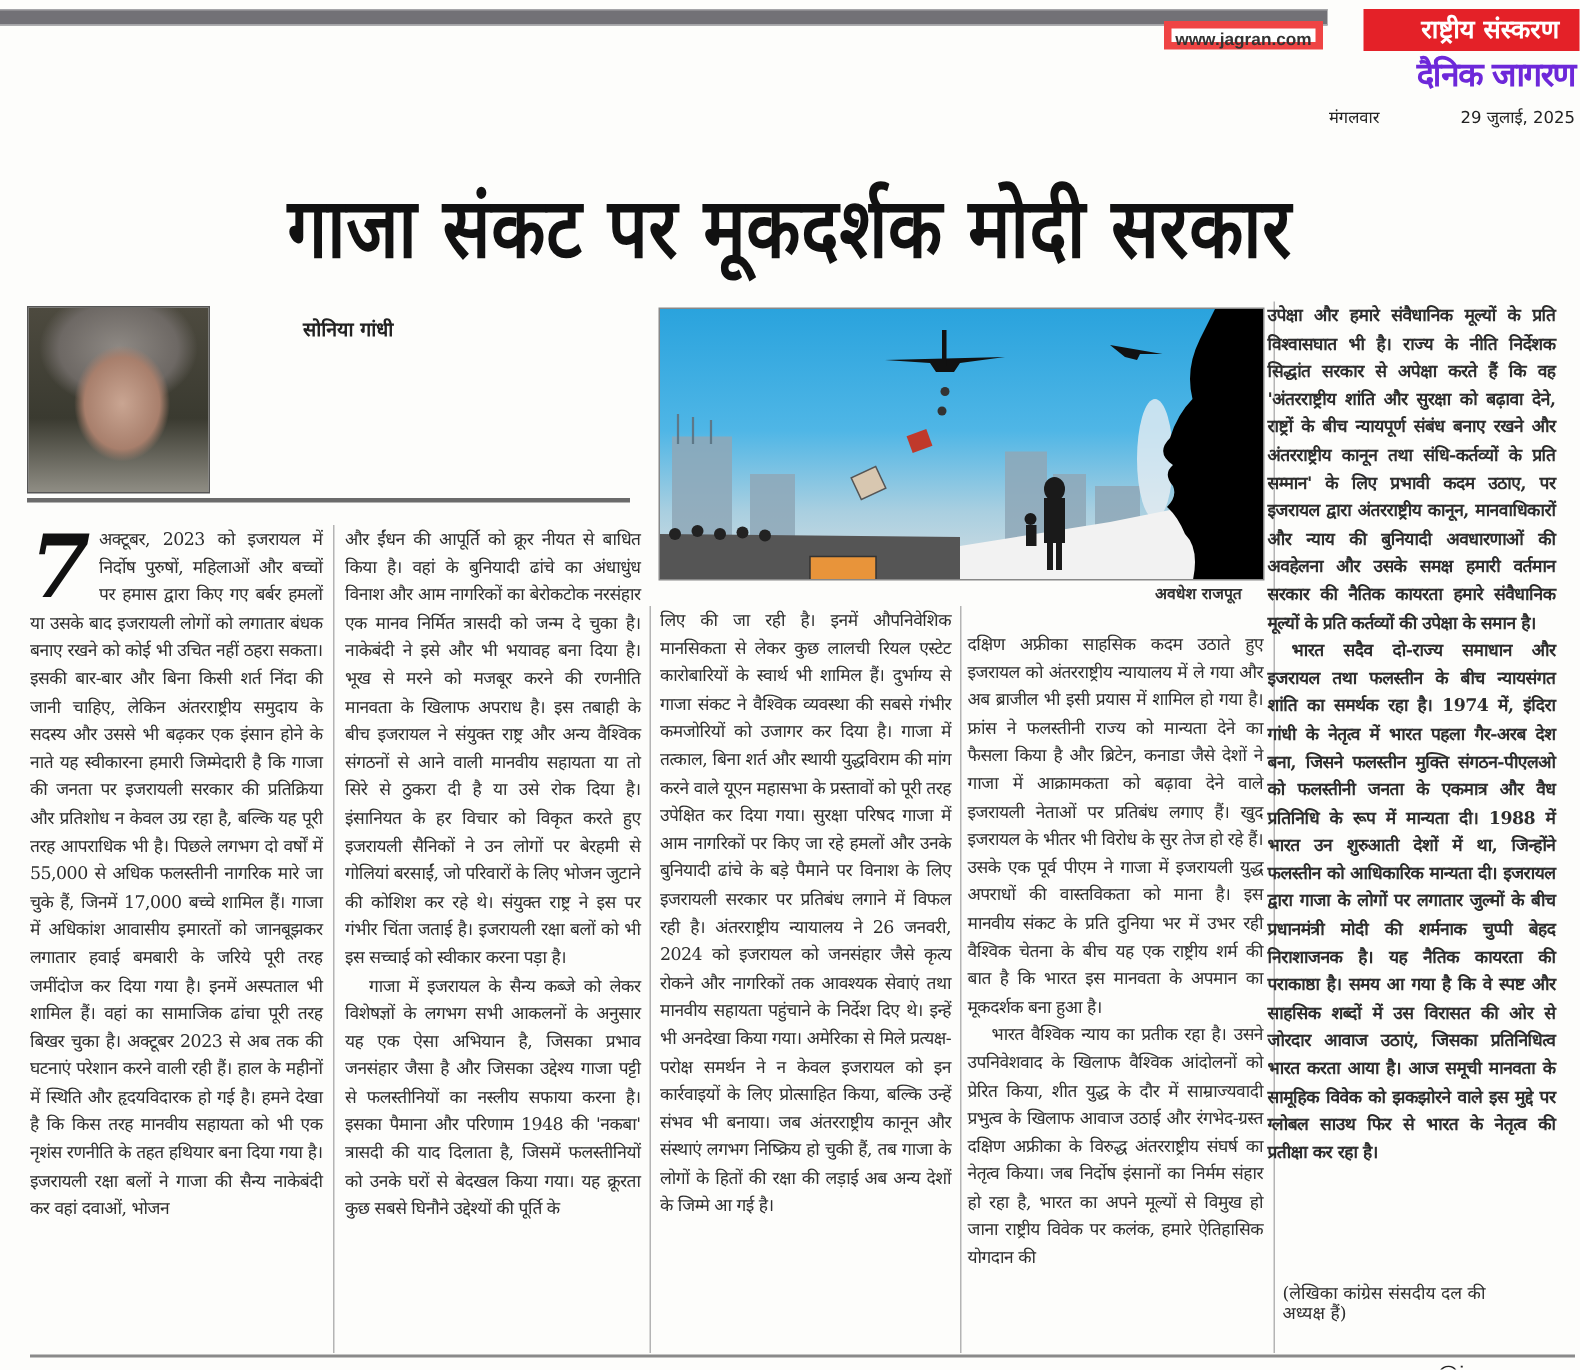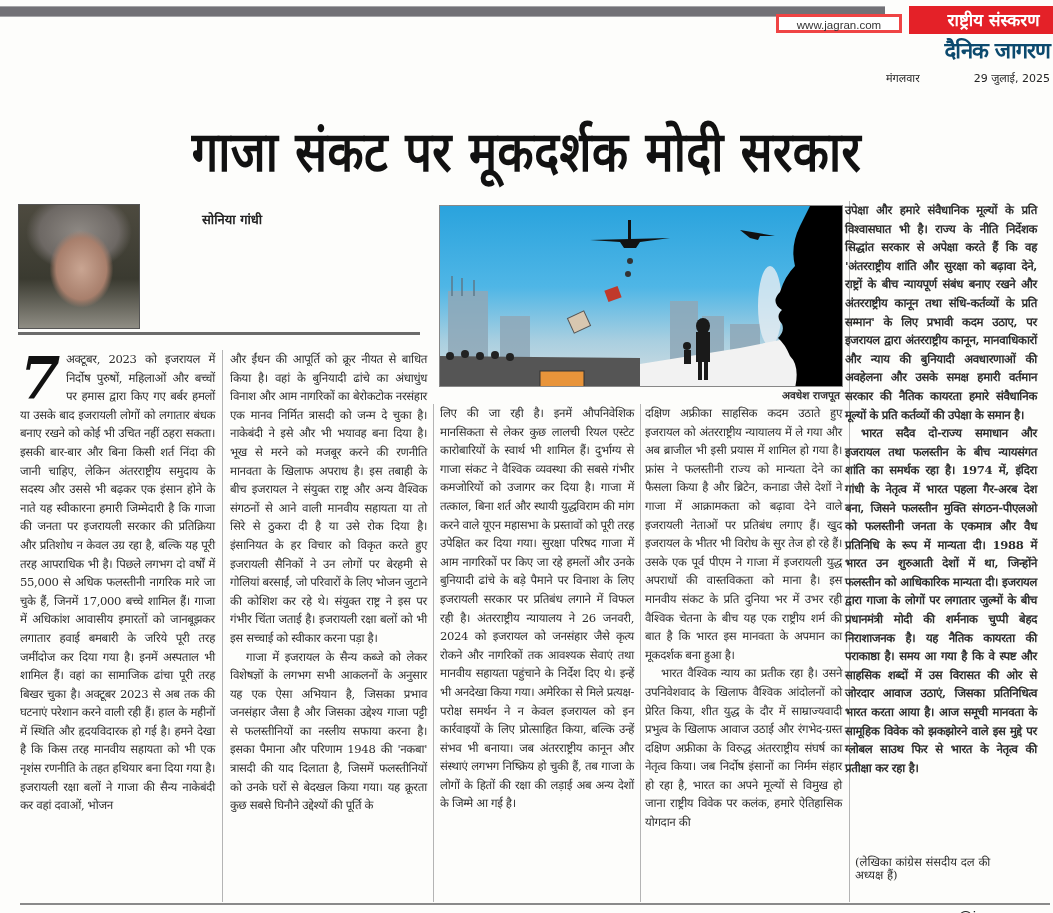--- a/index.html
+++ b/index.html
@@ -1,48 +1,48 @@
 <!DOCTYPE html>
 <html><head>
 <meta charset="utf-8">
 <style>
   * { box-sizing: border-box; margin: 0; padding: 0; }
   html, body { width: 1053px; height: 913px; background: #fdfdfb; overflow: hidden; }
   body { position: relative; font-family: "DejaVu Sans", sans-serif; color: #2a2a2a; }
 
   .topbar { position: absolute; left: 0; top: 6px; width: 885px; height: 11px; background: #727176; border-top: 1px solid #a5a5a8; border-bottom: 1px solid #a5a5a8; }
-  .url-box { position: absolute; left: 776px; top: 14px; width: 126px; height: 19px; border: 3px solid #ef4444; background: #fff; font-family: "Liberation Sans", sans-serif; font-size: 11.5px; font-weight: normal; color: #333; text-align: center; line-height: 17px; }
+  .url-box { position: absolute; left: 776px; top: 14px; width: 106px; height: 19px; border: 5px solid #ef4444; background: #fff; font-family: "Liberation Sans", sans-serif; font-size: 11.5px; font-weight: bold; color: #333; text-align: center; line-height: 17px; }
   .edition { position: absolute; left: 884px; top: 6px; width: 169px; height: 28px; background: #e42128; color: #fff; font-size: 17px; font-weight: bold; text-align: center; line-height: 28px; margin-left: 25px; }
-  .masthead { position: absolute; left: 880px; top: 36px; width: 170px; height: 28px; font-family: "DejaVu Serif", serif; font-size: 22px; font-weight: bold; color: #0c4a6e; text-align: right; letter-spacing: -1px; line-height: 28px; }
+  .masthead { position: absolute; left: 880px; top: 36px; width: 170px; height: 28px; font-family: "DejaVu Serif", serif; font-size: 22px; font-weight: bold; color: #6d28d9; text-align: right; letter-spacing: -1px; line-height: 28px; }
   .dateline { position: absolute; left: 880px; top: 70px; width: 170px; font-size: 11px; color: #222; display: flex; justify-content: space-between; padding-left: 6px; }
 
   .headline { position: absolute; left: 0; top: 112px; width: 1053px; text-align: center; font-family: "DejaVu Sans", sans-serif; font-weight: bold; font-size: 47px; color: #111; letter-spacing: 0.5px; transform: scaleY(1.18); transform-origin: top center; }
 
   .author-box { position: absolute; left: 18px; top: 204px; width: 402px; height: 128px; }
   .author-photo { position: absolute; left: 0; top: 0; width: 122px; height: 125px; background: radial-gradient(ellipse 38% 45% at 52% 52%, #c9a592 0%, #a87f6c 55%, transparent 70%), radial-gradient(ellipse 55% 40% at 50% 22%, #8e8984 0%, #6d6864 60%, transparent 80%), linear-gradient(180deg, #4d4a3f 0%, #3a3a30 60%, #8f8d84 100%); border: 1px solid #555; }
   .author-name { position: absolute; left: 184px; top: 6px; font-size: 13px; font-weight: bold; color: #222; }
   .author-quote { position: absolute; left: 143px; top: 29px; width: 262px; font-size: 14px; font-weight: bold; line-height: 22px; color: #222; letter-spacing: -0.3px; }
   .author-rule { position: absolute; left: 18px; top: 332px; width: 402px; height: 3px; background: #6b6b6b; }
 
   .col { position: absolute; font-family: "DejaVu Serif", serif; font-size: 11.6px; line-height: 18.6px; color: #2e2e2e; text-align: justify; letter-spacing: -0.35px; }
   .col p { text-indent: 0; }
   .col p.indent { text-indent: 16px; }
   .dropcap { float: left; font-family: "DejaVu Serif", serif; font-size: 58px; line-height: 48px; font-weight: bold; font-style: italic; margin: 4px 6px 0 0; color: #111; }
 
   .col1 { left: 20px; top: 350px; width: 195px; }
   .col2 { left: 230px; top: 350px; width: 197px; }
   .col3 { left: 440px; top: 404px; width: 194px; }
-  .col4 { left: 645px; top: 404px; width: 197px; }
+  .col4 { left: 645px; top: 420px; width: 197px; }
   .col5 { left: 845px; top: 201px; width: 192px; font-weight: bold; }
 
   .vrule { position: absolute; width: 1px; background: #b4b4b4; }
   .bottom-rule { position: absolute; left: 20px; top: 903px; width: 1030px; height: 2px; background: #8a8a8a; }
 
   .cartoon { position: absolute; left: 439px; top: 205px; width: 404px; height: 182px; border: 1px solid #888; overflow: hidden; background: linear-gradient(180deg, #2aa3dd 0%, #4fb6e6 45%, #a9cfe0 75%, #d5dee2 100%); }
-  .cartoon-credit { position: absolute; left: 770px; top: 388px; font-size: 10.5px; color: #333; font-weight: bold; margin-left: 12px; }
+  .cartoon-credit { position: absolute; left: 770px; top: 388px; font-size: 10.5px; color: #333; font-weight: bold; }
 
   .signoff { position: absolute; left: 855px; top: 853px; width: 192px; text-align: left; font-family: "DejaVu Serif", serif; font-size: 11.6px; line-height: 18px; color: #2e2e2e; }
   .email { position: absolute; left: 855px; top: 883px; width: 192px; text-align: right; font-family: "Liberation Sans", sans-serif; font-size: 15px; color: #222; }
 </style>
 </head>
 <body>
 
 <div class="topbar"></div>
 <div class="url-box">www.jagran.com</div>
 <div class="edition">राष्ट्रीय संस्करण</div>

